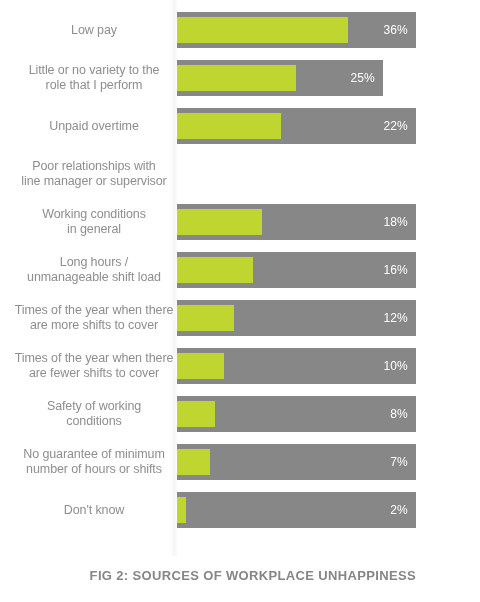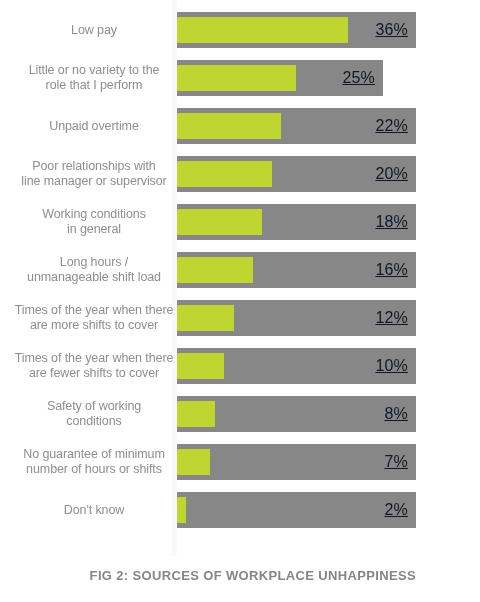--- a/index.html
+++ b/index.html
@@ -74,24 +74,23 @@
     top: 5px;
     height: 26px;
     background: #bed62f;
   }
 
   .value {
     position: absolute;
     right: 8px;
     top: 50%;
     transform: translateY(-50%);
-    color: #0f172a;
-    font-size: 16px;
+    color: #ffffff;
+    font-size: 12px;
     letter-spacing: 0.2px;
-    text-decoration: underline;
   }
 
   .caption {
     position: absolute;
     left: 0;
     top: 568px;
     width: 416px;
     text-align: right;
     color: #868686;
     font-size: 13px;
@@ -126,24 +125,20 @@
       <div class="row">
         <div class="row-label">Unpaid overtime</div>
         <div class="track" style="width: 239px; background: rgb(135, 135, 135);">
           <div class="fill" style="width: 104.28px; background: rgb(190, 214, 47);"></div>
           <div class="value">22%</div>
         </div>
       </div>
       <div class="row">
         <div class="row-label">Poor relationships with
 line manager or supervisor</div>
-        <div class="track" style="width: 239px; background: rgb(135, 135, 135);">
-          <div class="fill" style="width: 94.8px; background: rgb(190, 214, 47);"></div>
-          <div class="value">20%</div>
-        </div>
       </div>
       <div class="row">
         <div class="row-label">Working conditions
 in general</div>
         <div class="track" style="width: 239px; background: rgb(135, 135, 135);">
           <div class="fill" style="width: 85.32px; background: rgb(190, 214, 47);"></div>
           <div class="value">18%</div>
         </div>
       </div>
       <div class="row">

